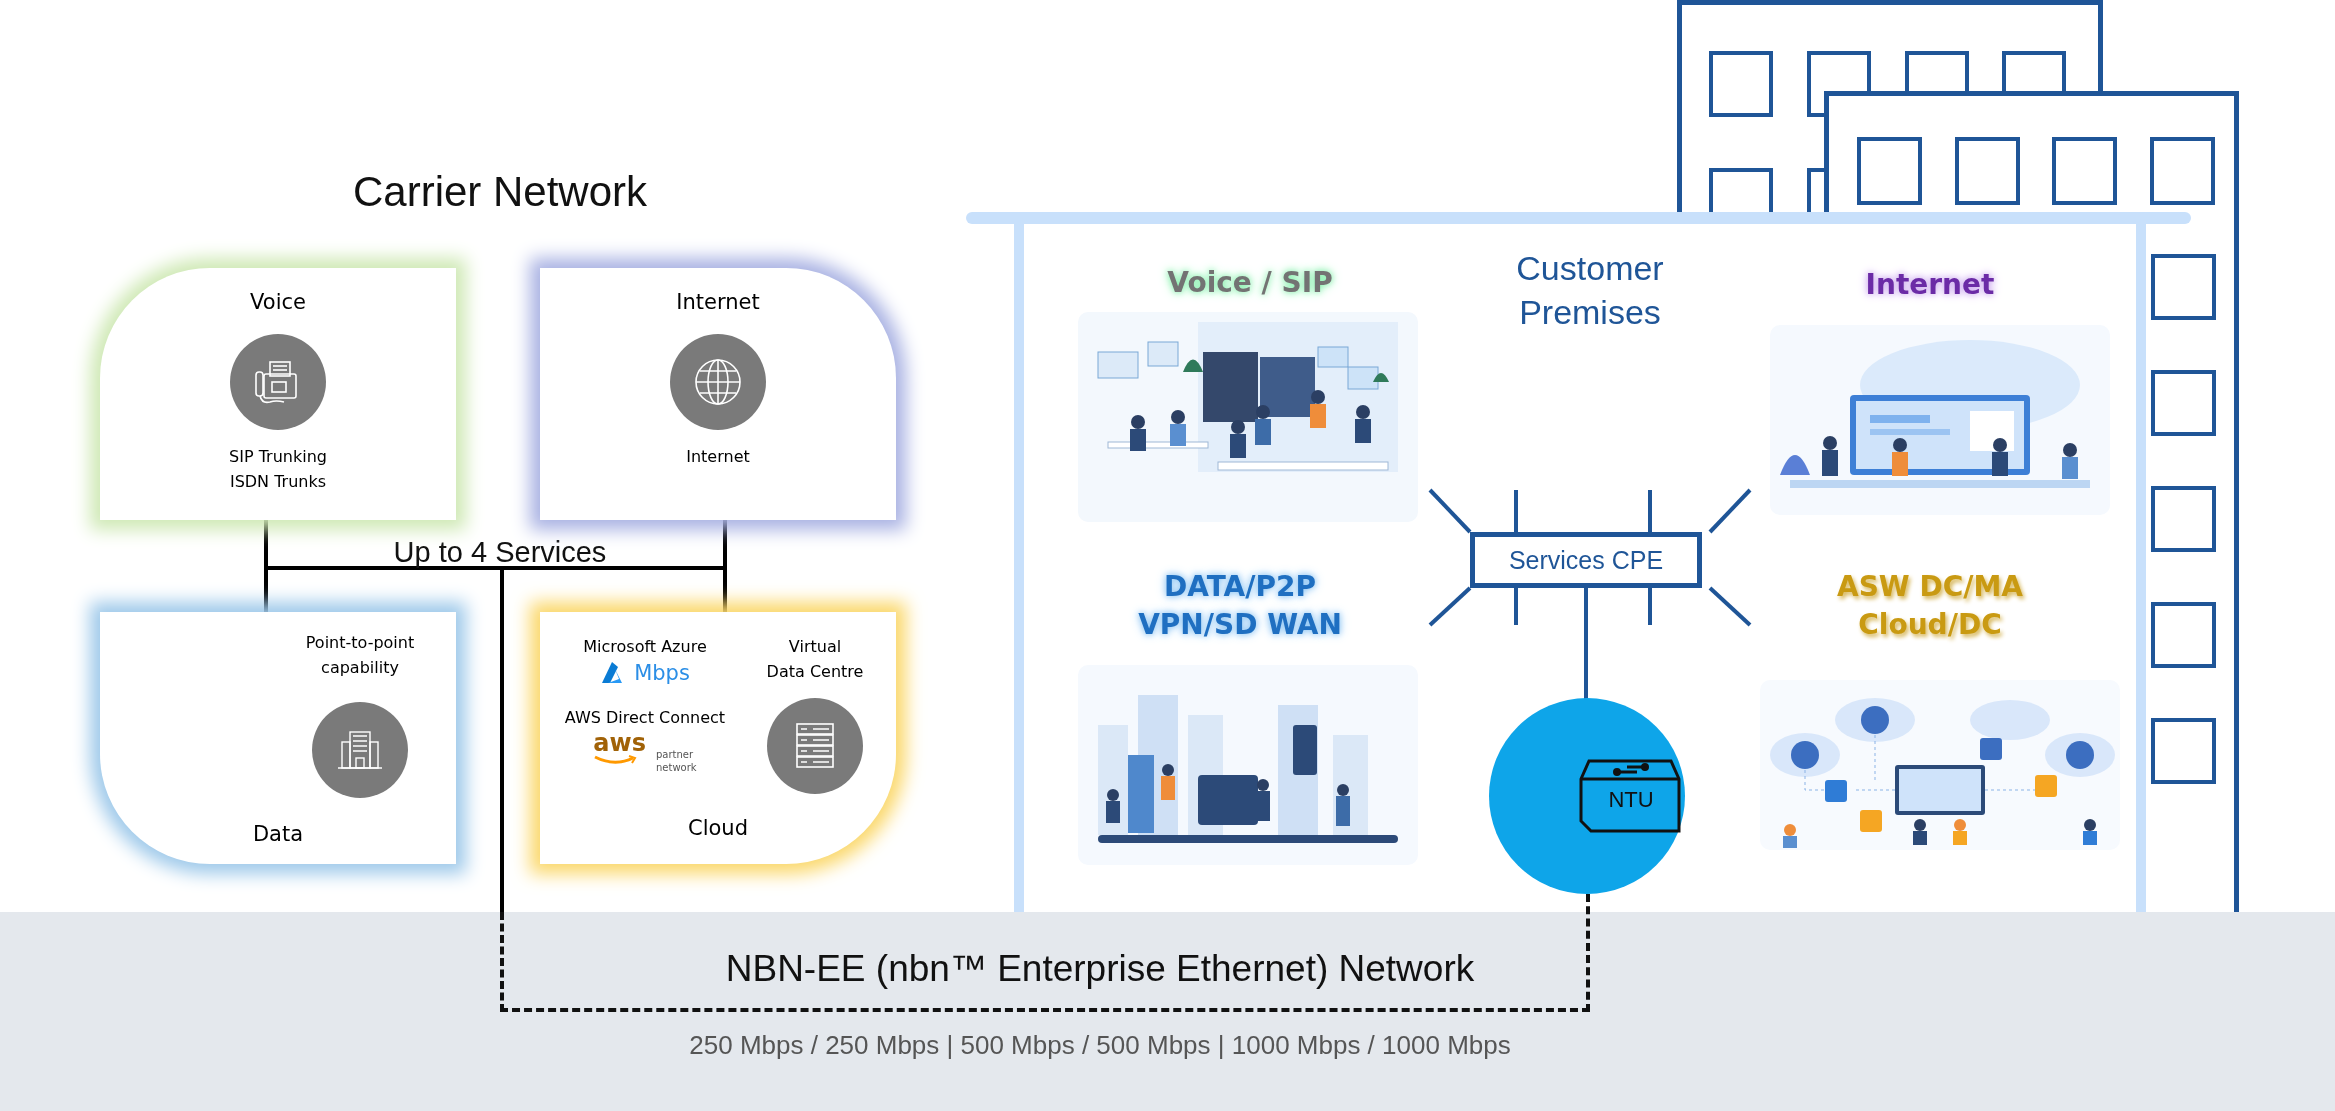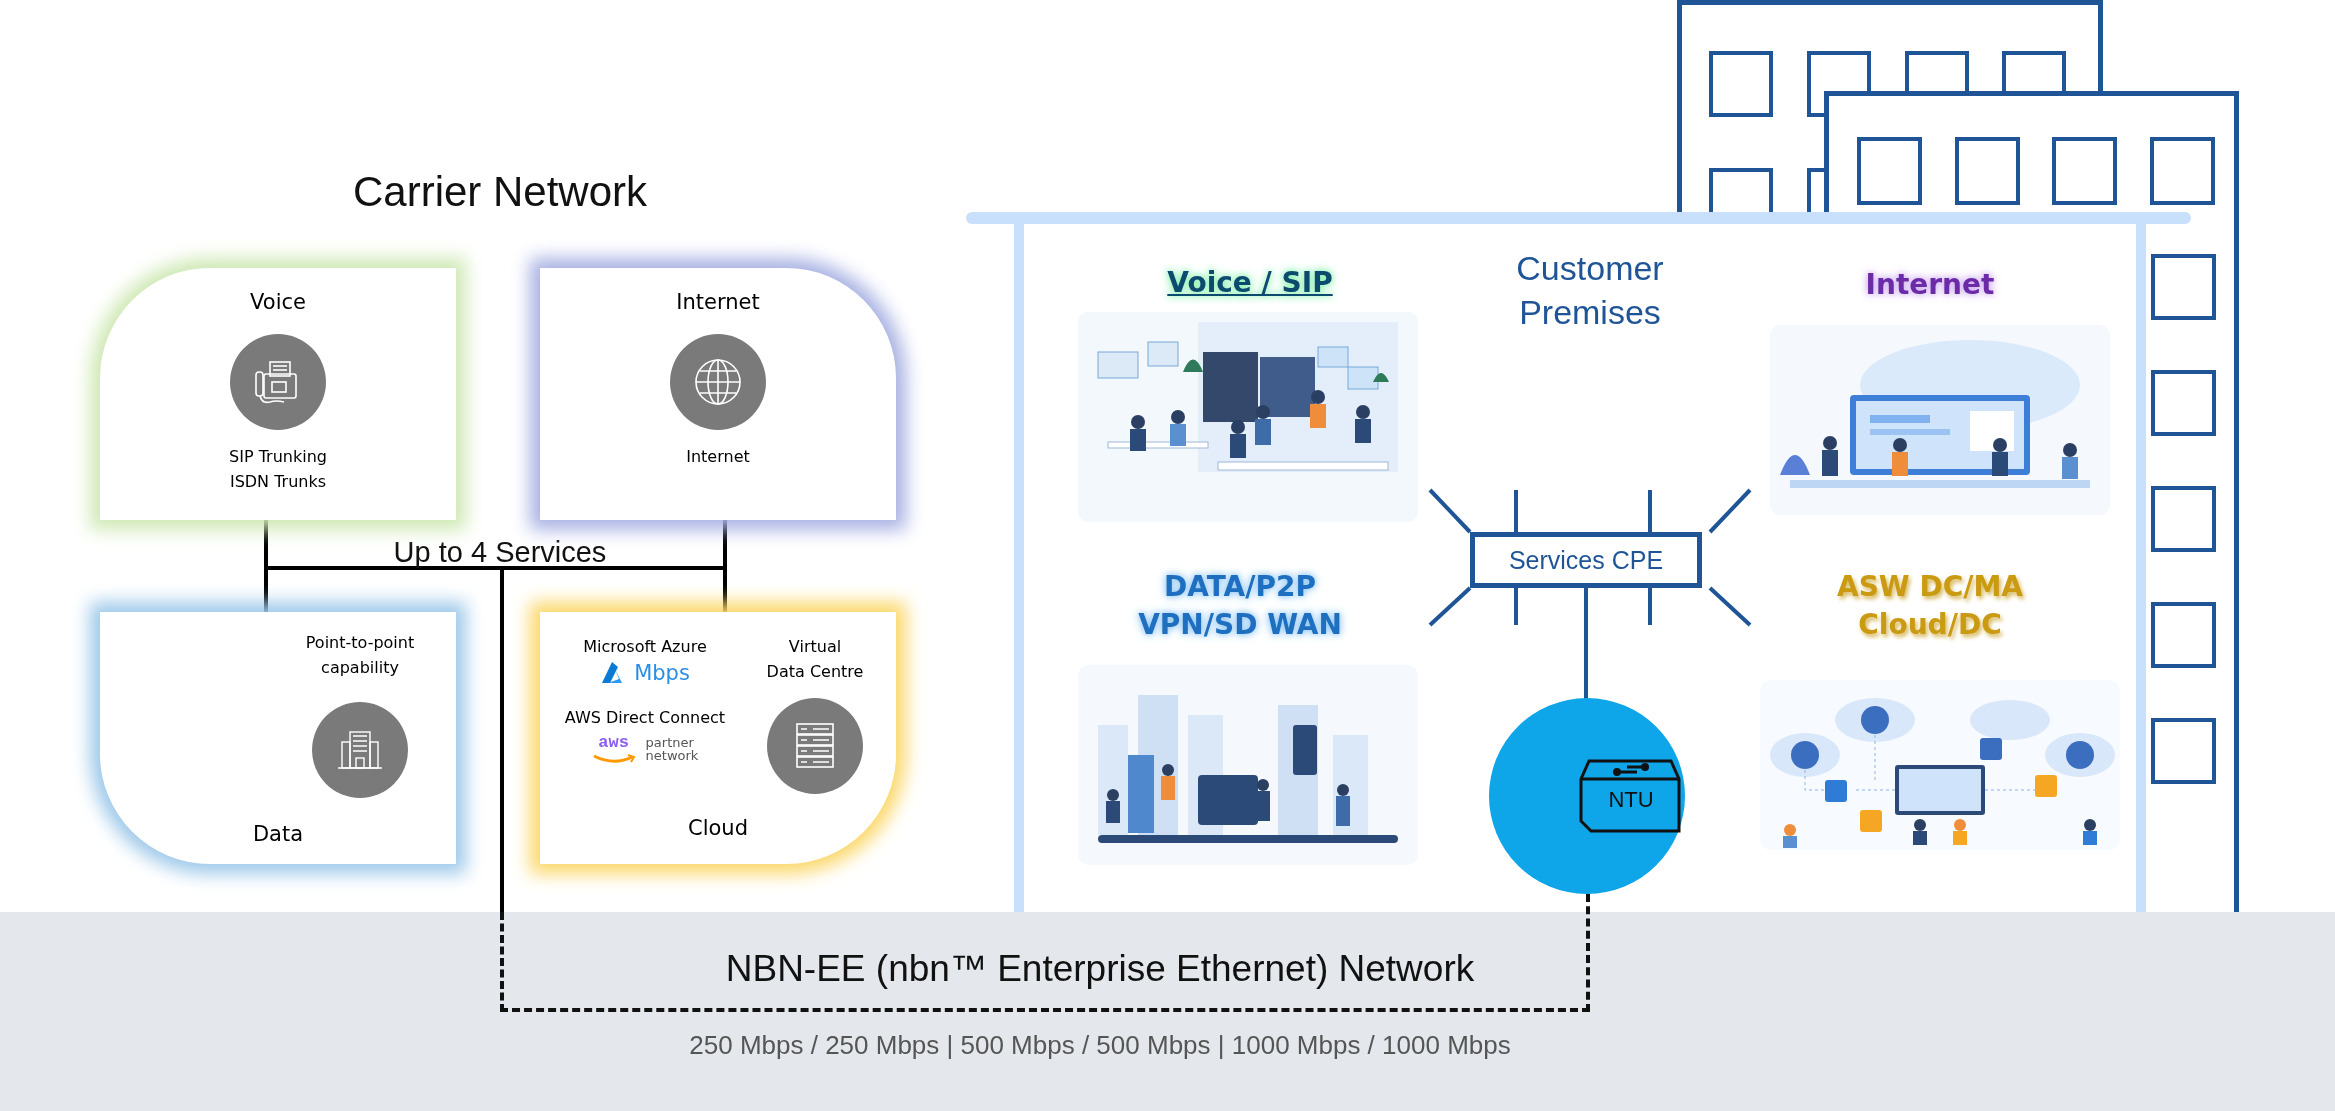--- a/index.html
+++ b/index.html
@@ -32,21 +32,21 @@
   .hline { background:#000; height:4px; }
   .services-label { left:330px; top:536px; width:340px; text-align:center; font-size:29px; color:#111; }
 
   .dash-h { border-top:4px dashed #111; height:0; }
   .dash-v { border-left:4px dashed #111; width:0; }
 
   .nbn-title { left:500px; top:948px; width:1200px; text-align:center; font-size:37px; color:#111; }
   .speeds { left:500px; top:1030px; width:1200px; text-align:center; font-size:26px; color:#555; }
 
   .glow-label { font-family:"DejaVu Sans", sans-serif; font-weight:bold; text-align:center; }
-  .lbl-voice { color:#0c4a6e; text-shadow:0 0 6px #7ff0a8, 0 0 12px #a6f4c2; font-size:28px;text-decoration:underline; }
+  .lbl-voice { color:#737373; text-shadow:0 0 6px #7ff0a8, 0 0 12px #a6f4c2; font-size:28px; }
   .lbl-internet { color:#6b2ba6; text-shadow:0 0 6px #c9a4ee, 0 0 12px #dcc4f4; font-size:28px; }
   .lbl-data { color:#1f6fc1; text-shadow:0 0 6px #85c1f3, 0 0 12px #b5daf8; font-size:28px; line-height:38px; }
   .lbl-cloud { color:#c99a12; text-shadow:2px 3px 4px #d6b659; font-size:28px; line-height:38px; }
 
   .premises-title { left:1440px; top:246px; width:300px; text-align:center; font-size:34px; color:#1f5597; line-height:44px; }
 
   .illus { border-radius:10px; overflow:hidden; }
   .cpe-box { left:1470px; top:532px; width:232px; height:56px; border:5px solid #1f5597; box-sizing:border-box; background:#fff; display:flex; align-items:center; justify-content:center; font-size:25px; color:#1f5597; }
 
   .ntu-circle { left:1489px; top:698px; width:196px; height:196px; border-radius:50%; background:#0ea5e9; display:flex; align-items:center; justify-content:flex-end; }
@@ -144,27 +144,27 @@
     <div style="display:flex; align-items:center; justify-content:center; gap:4px; margin-top:2px;">
       <svg width="30" height="24" viewBox="0 0 30 24">
         <path d="M12 1 L2 22 H10 L18 6 Z" fill="#0a7bd4"></path>
         <path d="M15 8 L22 22 H8 L19 18 Z" fill="#2899f5"></path>
       </svg>
       <span style="color:#2b8ee6; font-size:21px;">Mbps</span>
     </div>
     <div class="svc-sub" style="margin-top:20px;">AWS Direct Connect</div>
     <div style="display:flex; align-items:flex-start; justify-content:center; gap:10px; margin-top:2px;">
       <div style="position:relative;">
-        <span style="font-size:17px; font-weight:bold; color:#8b5cf6; line-height:22px;font-family:Liberation Mono, monospace;">aws</span>
+        <span style="font-size:24px; font-weight:bold; color:#a16207; line-height:22px;">aws</span>
         <svg width="44" height="10" viewBox="0 0 44 10" style="display:block;">
           <path d="M2 2 Q22 12 40 3" stroke="#ff9900" stroke-width="3" fill="none"></path>
           <path d="M36 1 L42 3 L39 8" stroke="#ff9900" stroke-width="2" fill="none"></path>
         </svg>
       </div>
-      <div style="font-size:13px; color:#555; text-align:left; line-height:13px; margin-top:4px;">
+      <div style="font-size:10px; color:#555; text-align:left; line-height:13px; margin-top:16px;">
         <div>partner</div>
         <div>network</div>
       </div>
     </div>
   </div>
   <div class="abs" style="left:200px; top:22px; width:150px;">
     <div class="svc-sub">Virtual</div>
     <div class="svc-sub">Data Centre</div>
     <div class="gray-circle" style="margin:14px auto 0;">
       <svg width="48" height="56" viewBox="0 0 48 56" fill="none" stroke="#fff" stroke-width="1.6">

